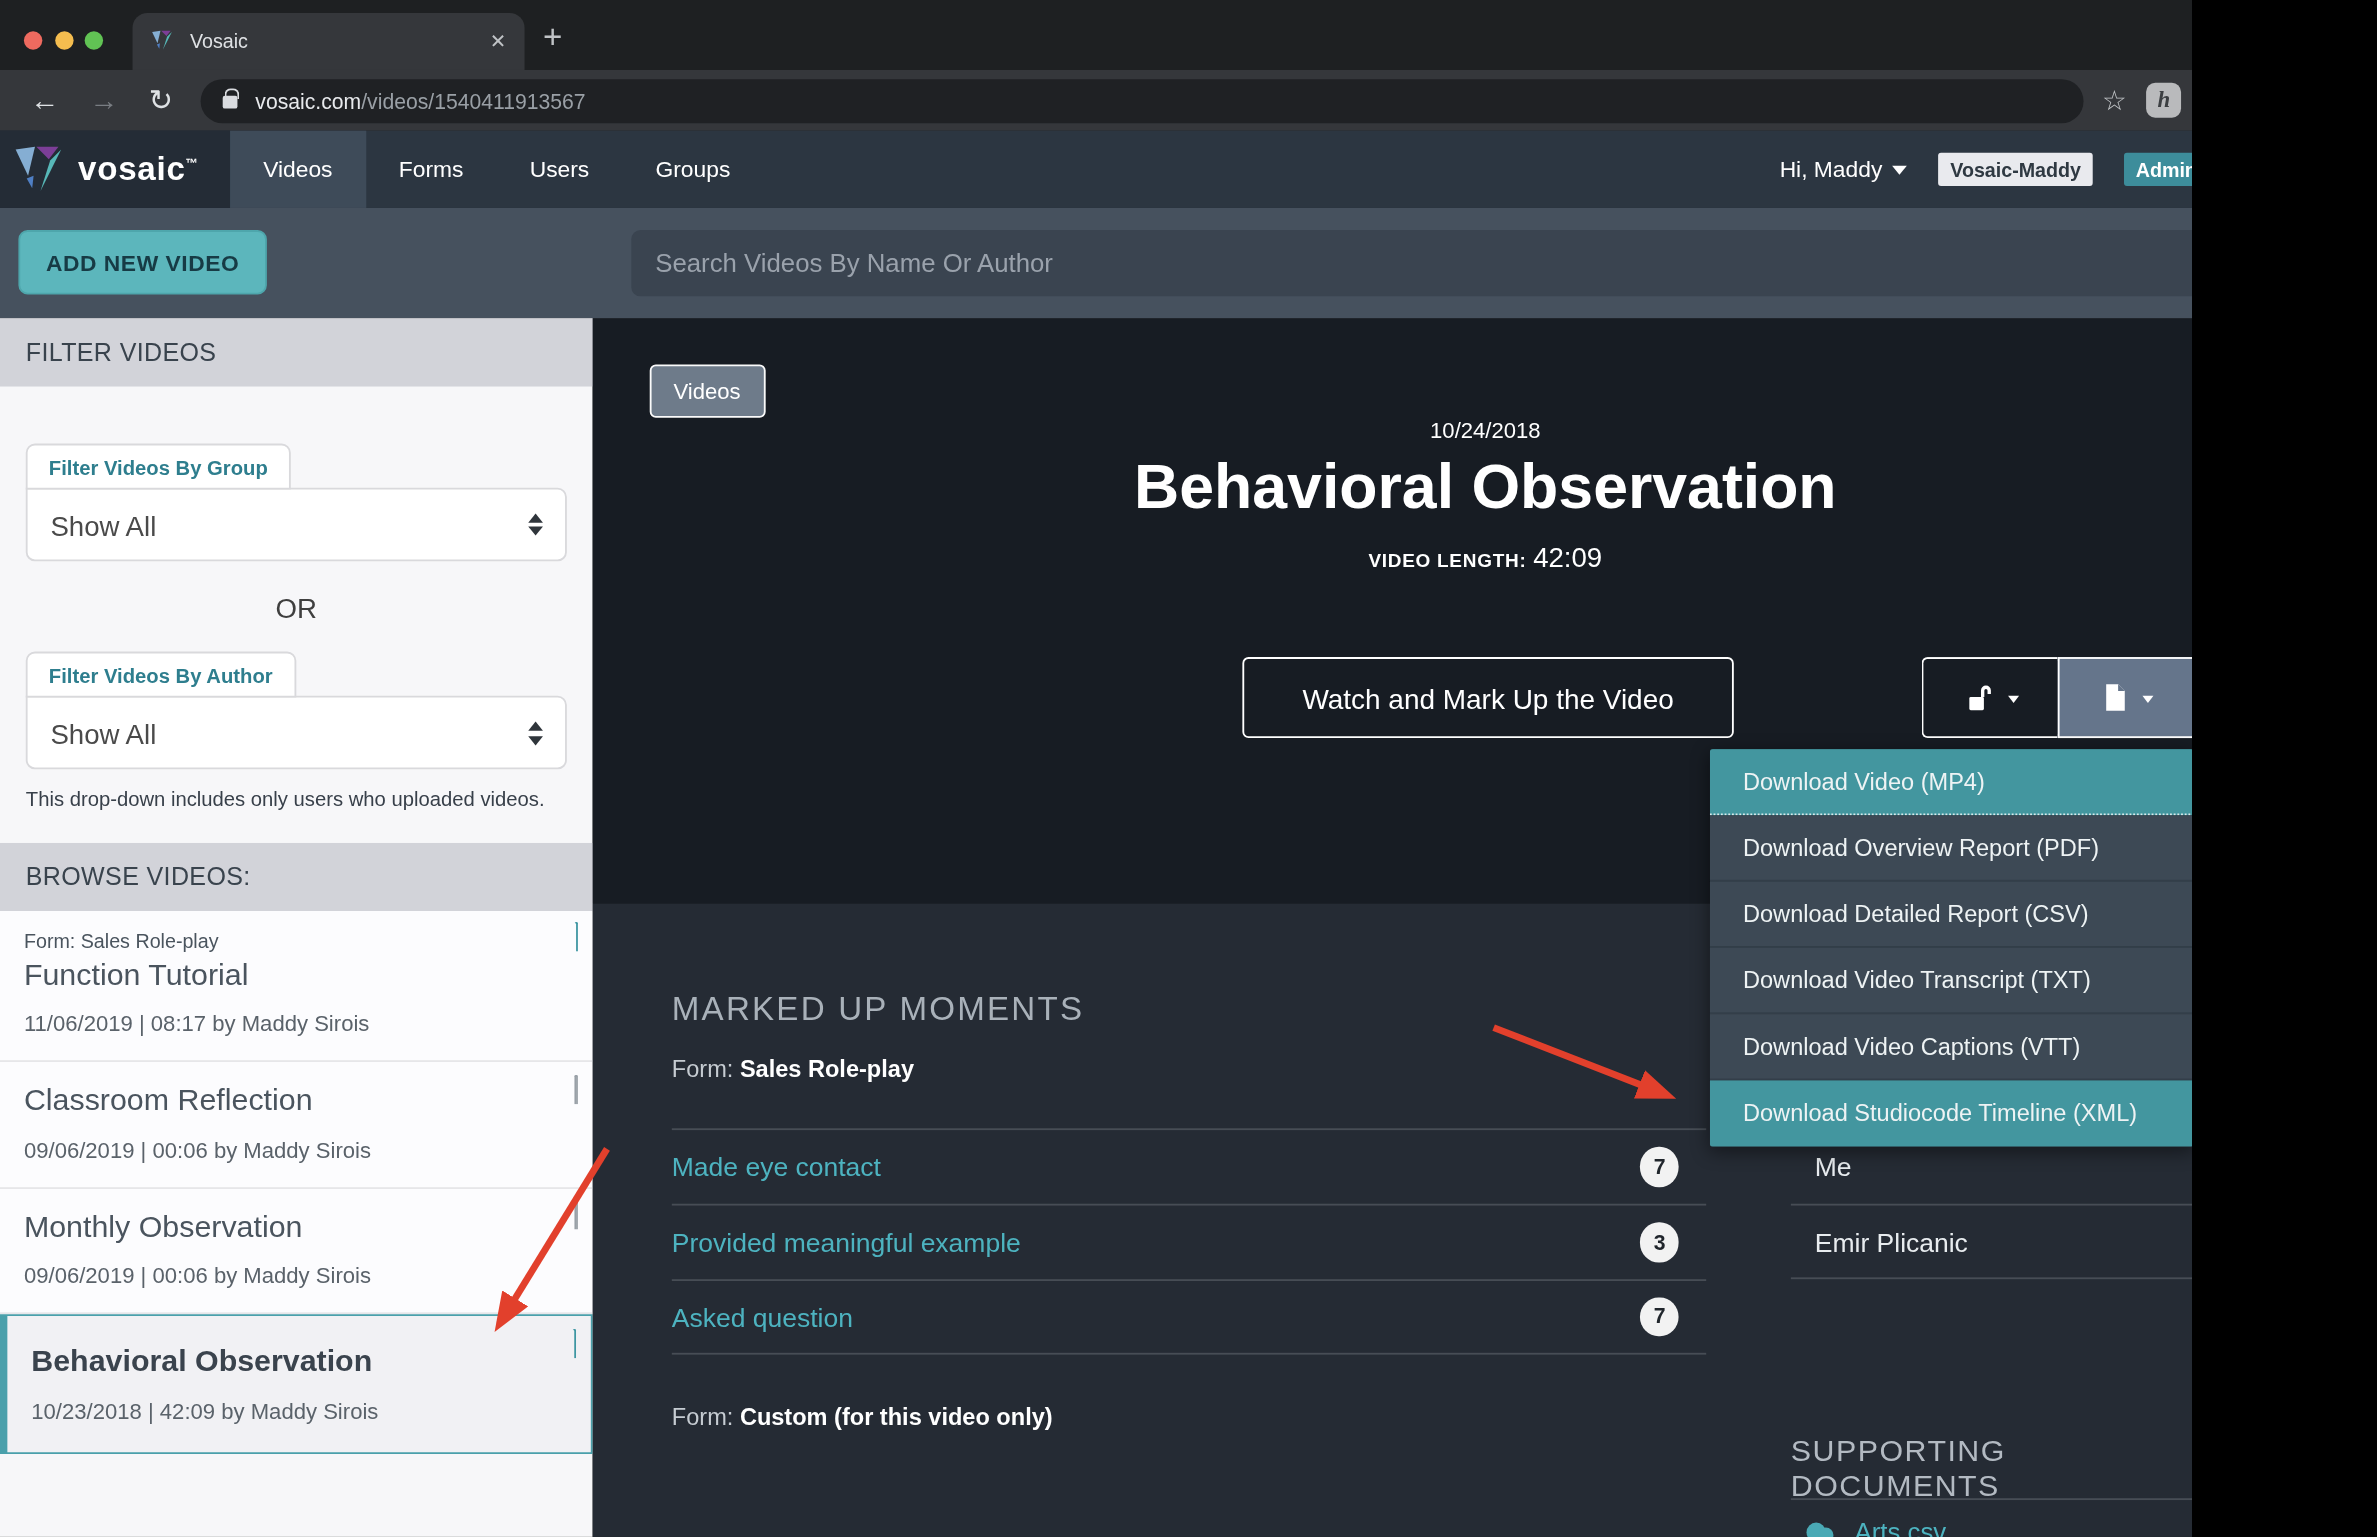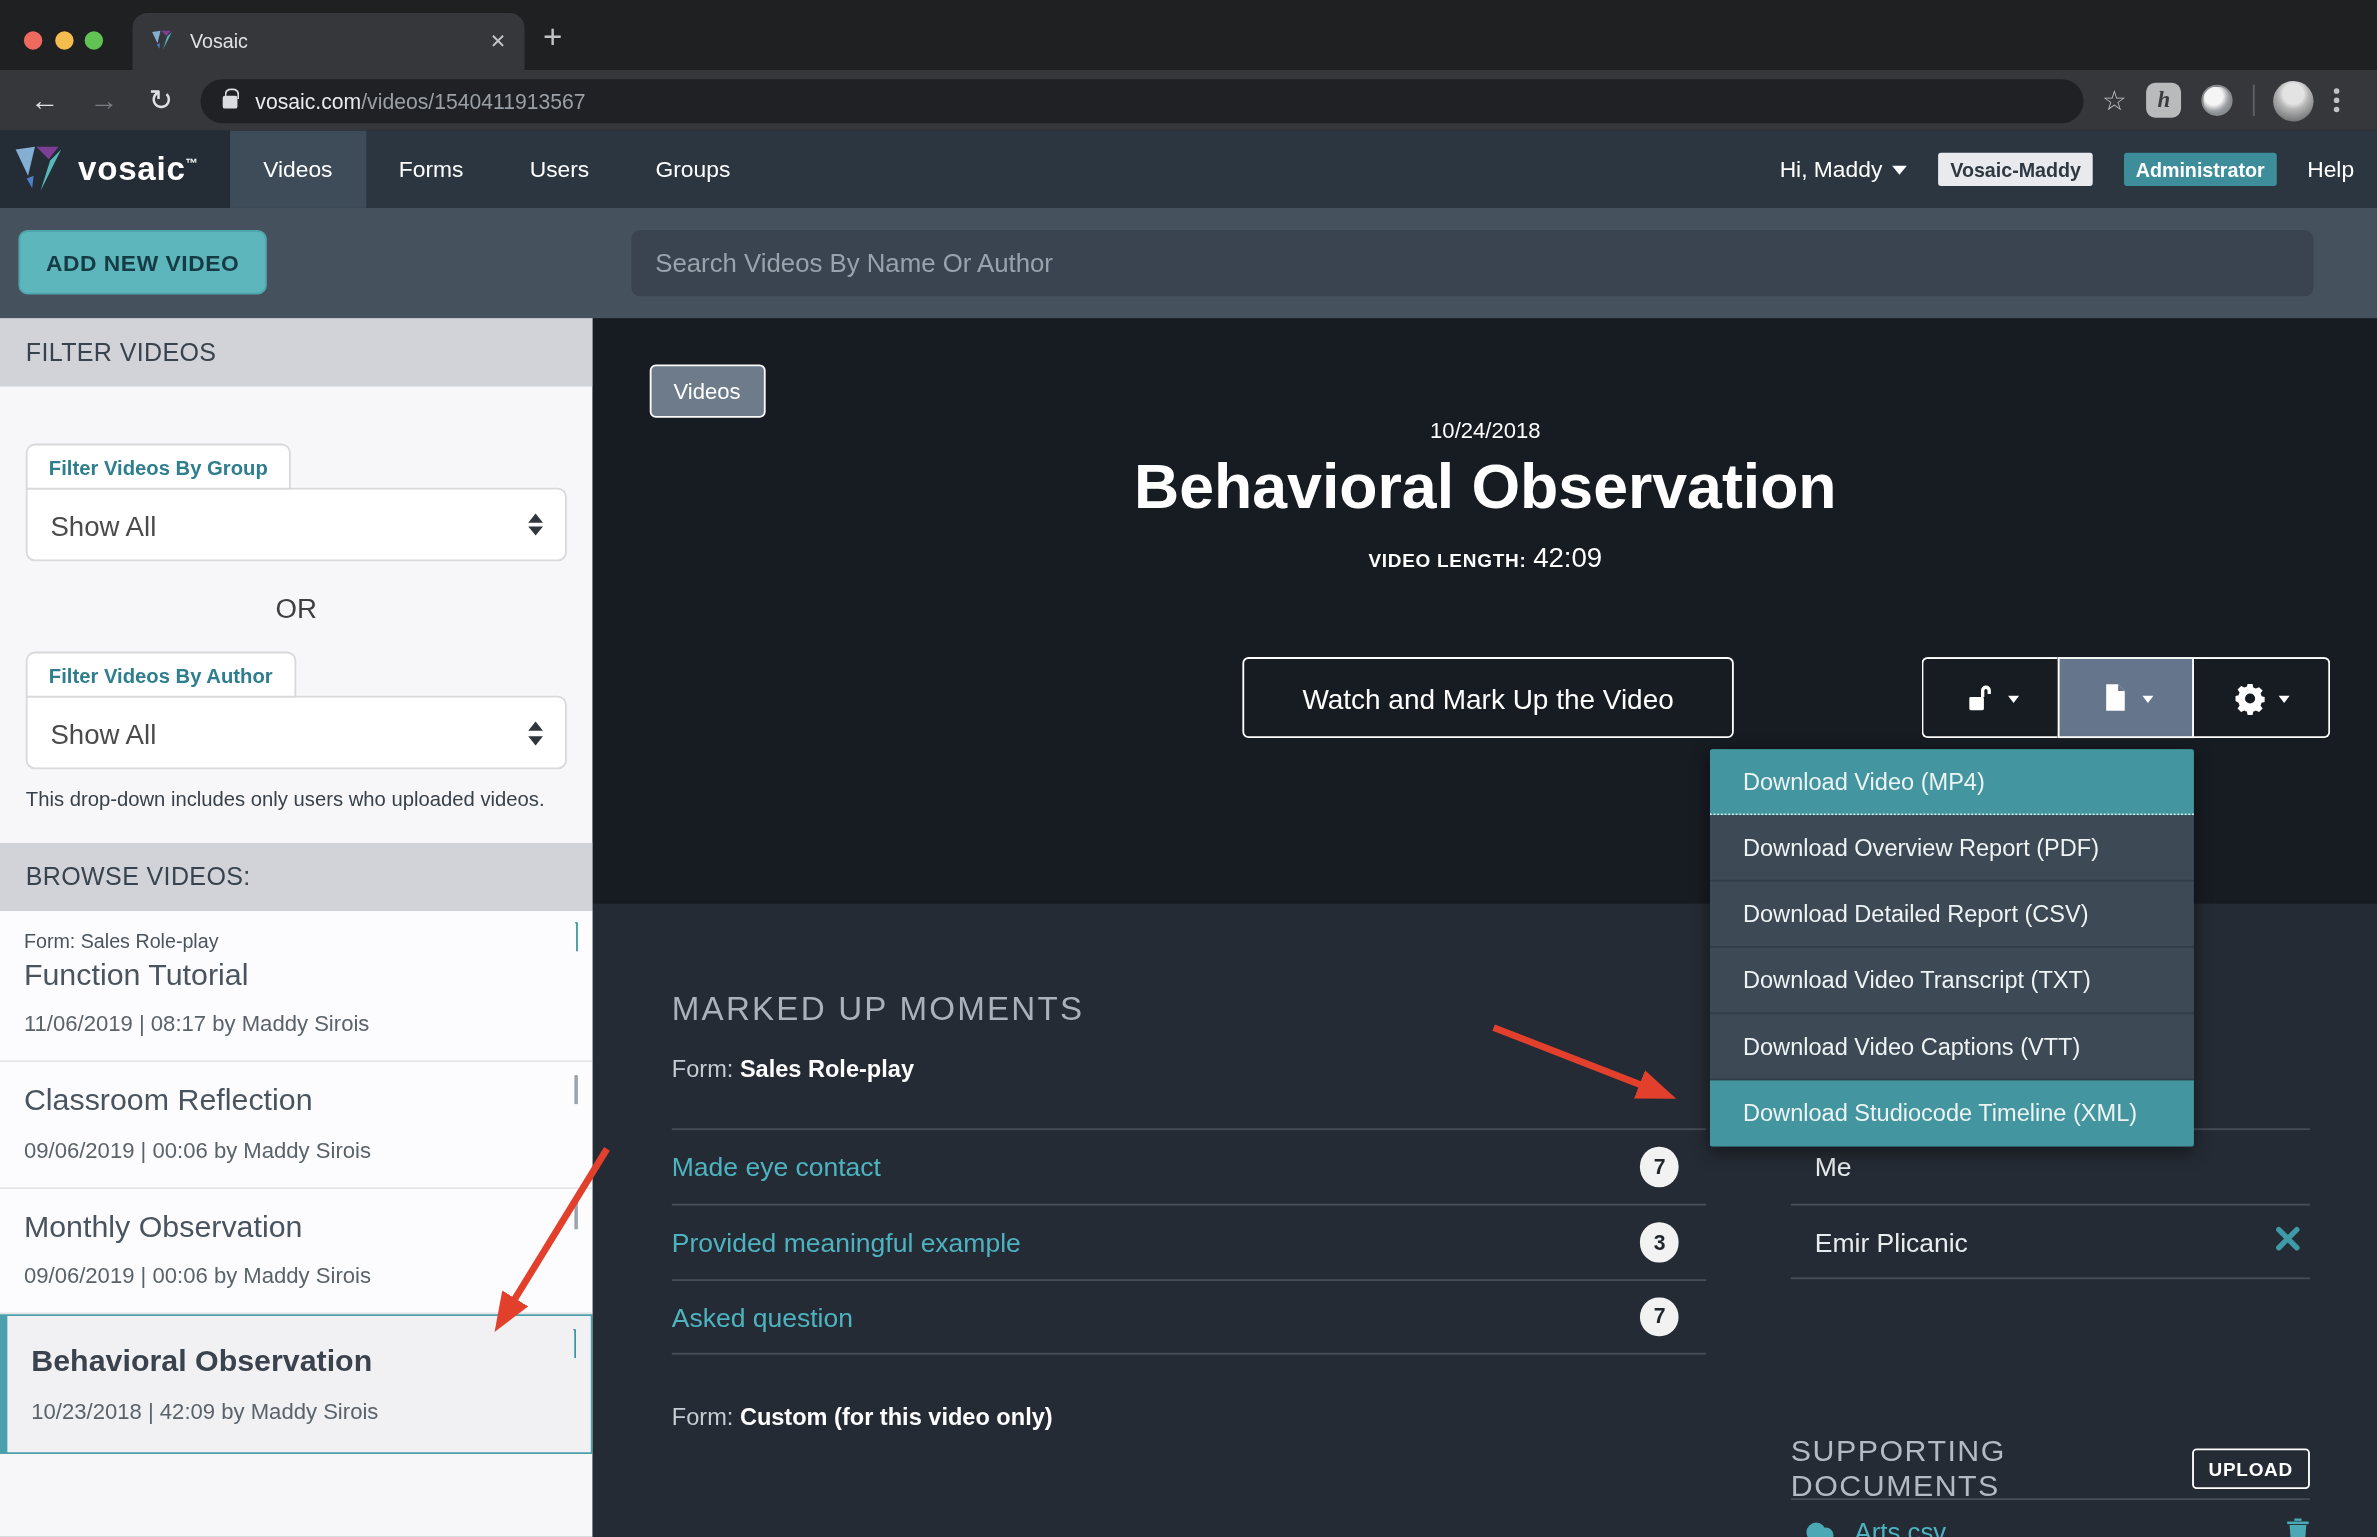--- a/index.html
+++ b/index.html
@@ -1,17 +1,17 @@
 <!DOCTYPE html>
 <html style="font-size:13px"><head>
 <meta charset="utf-8">
 <style>
   html,body{margin:0;padding:0;background:#000;}
   *{box-sizing:border-box;font-family:"Liberation Sans",sans-serif;}
-  .stage{width:2377px;height:1537px;overflow:hidden;position:relative;background:#1e2022;}
+  .stage{width:2192px;height:1537px;overflow:hidden;position:relative;background:#1e2022;}
   .viewport{width:1292px;height:835px;transform:scale(1.840561);transform-origin:0 0;position:relative;}
 
   
   .tabstrip{position:absolute;left:0;top:0;width:1292px;height:38px;background:#1e2022;}
   .traffic{position:absolute;top:16.5px;width:10px;height:10px;border-radius:50%;}
   .t-red{left:13px;background:#ee6a5f;}
   .t-yellow{left:30px;background:#f5bd4f;}
   .t-green{left:46px;background:#61c354;}
   .tab{position:absolute;left:72px;top:6.6px;width:213px;height:31px;background:#35373b;border-radius:8.2px 8.2px 0 0;display:flex;align-items:center;padding:0 10px;}
   .tab-title{color:#dfe1e4;font-size:10.7px;margin-left:8.2px;flex:1;}

